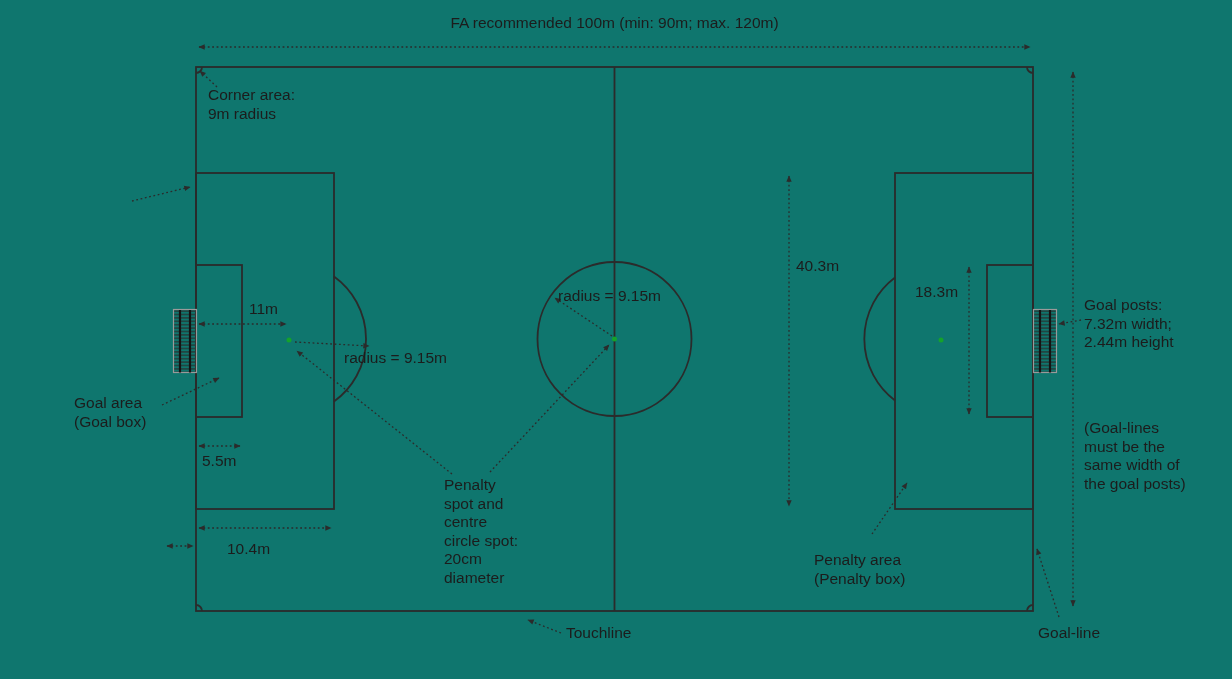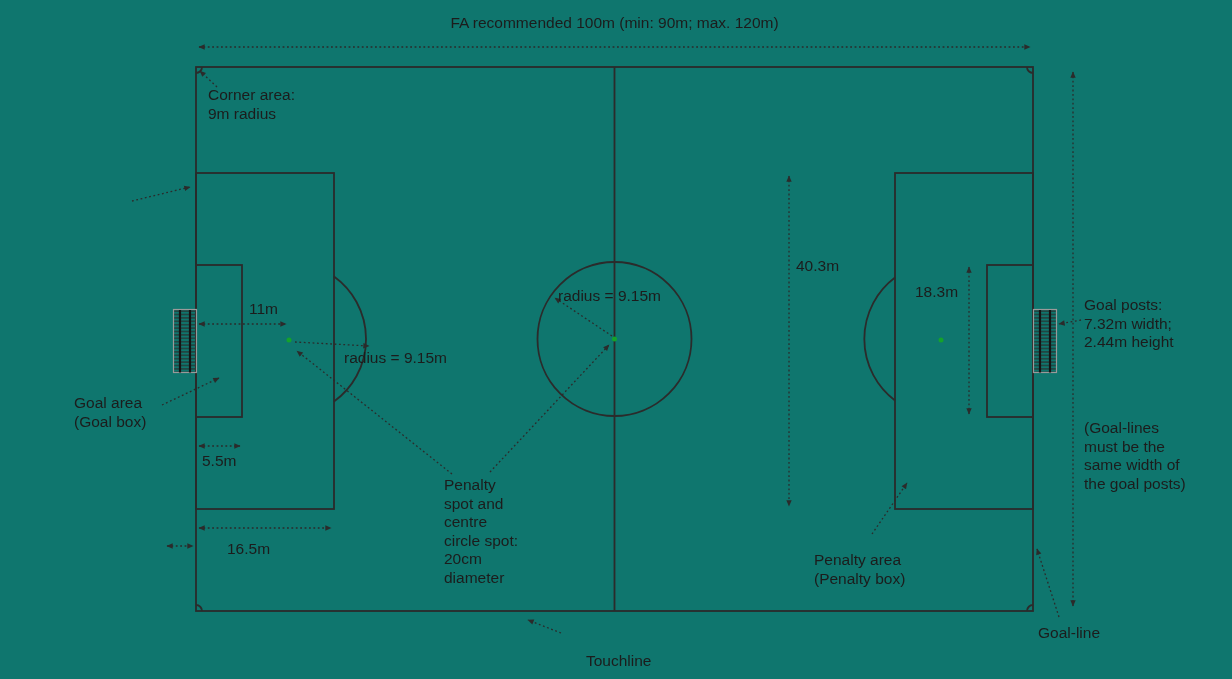--- a/index.html
+++ b/index.html
@@ -109,30 +109,30 @@
 
 
   <div class="ann" style="left:249px;top:300px;">11m</div>
 
   <div class="ann" style="left:344px;top:349px;">radius = 9.15m</div>
 
   <div class="ann" style="left:558px;top:287px;">radius = 9.15m</div>
 
   <div class="ann" style="left:202px;top:452px;">5.5m</div>
 
-  <div class="ann" style="left:227px;top:540px;">16.5m</div>
+  <div class="ann" style="left:227px;top:540px;">10.4m</div>
 
   <div class="ann" style="left:444px;top:476px;">Penalty
 spot and
 centre
 circle spot:
 20cm
 diameter</div>
 
-  <div class="ann" style="left:566px;top:652px;margin-left:20px;">Touchline</div>
+  <div class="ann" style="left:566px;top:624px;">Touchline</div>
 
   <div class="ann" style="left:796px;top:257px;">40.3m</div>
 
   <div class="ann" style="left:915px;top:283px;">18.3m</div>
 
   <div class="ann" style="left:814px;top:551px;">Penalty area
 (Penalty box)</div>
 
   <div class="ann" style="left:1084px;top:296px;">Goal posts:
 7.32m width;

